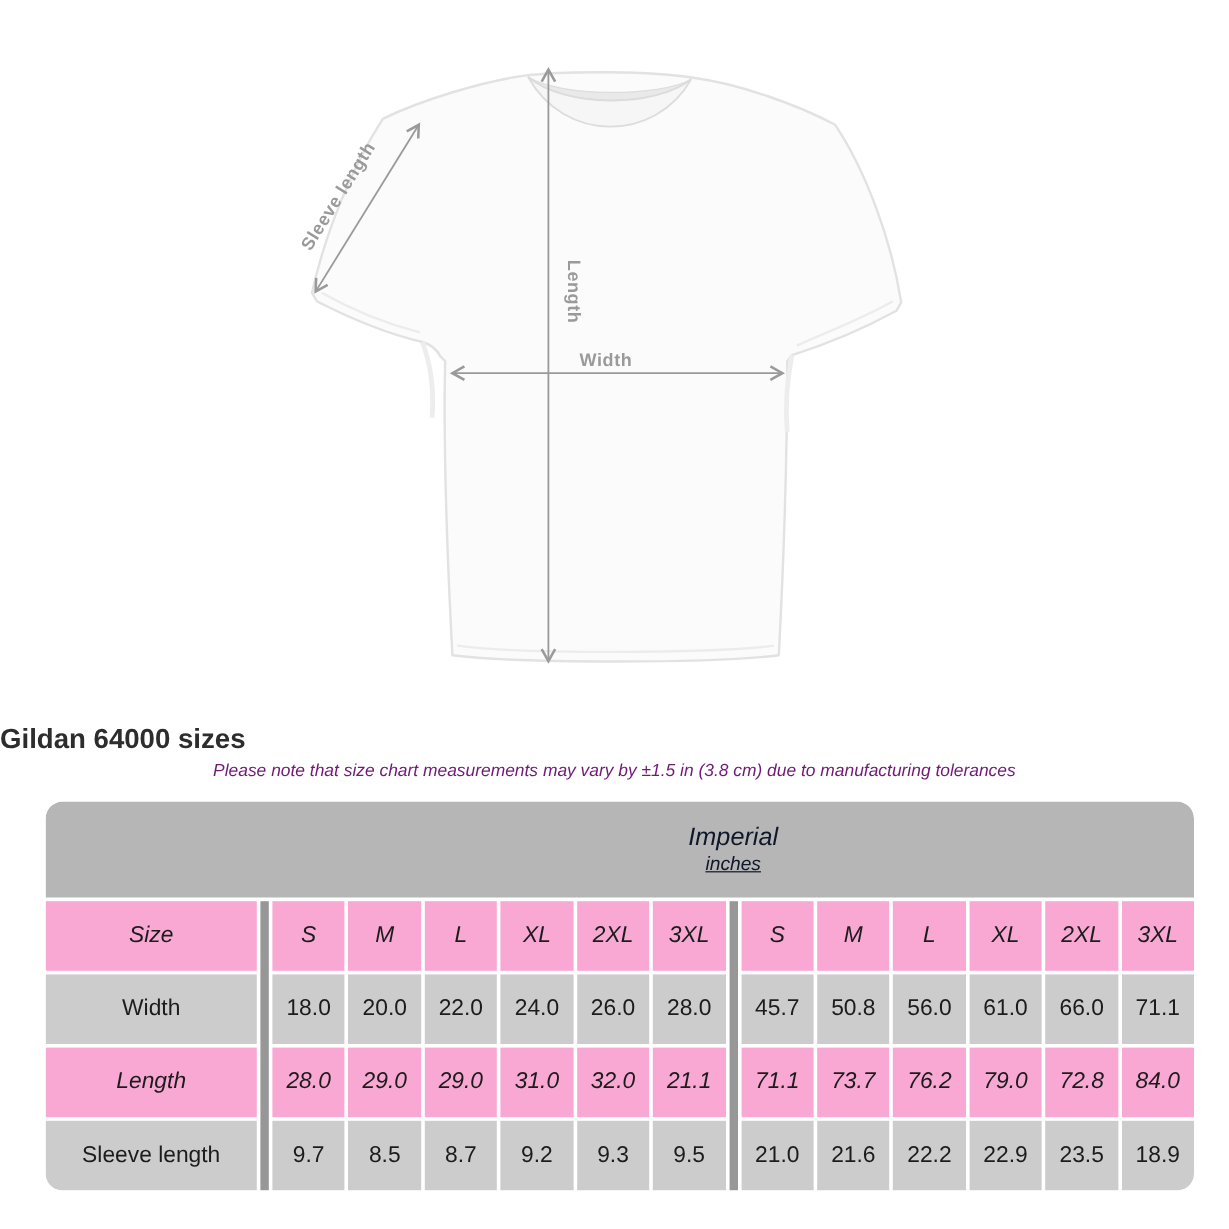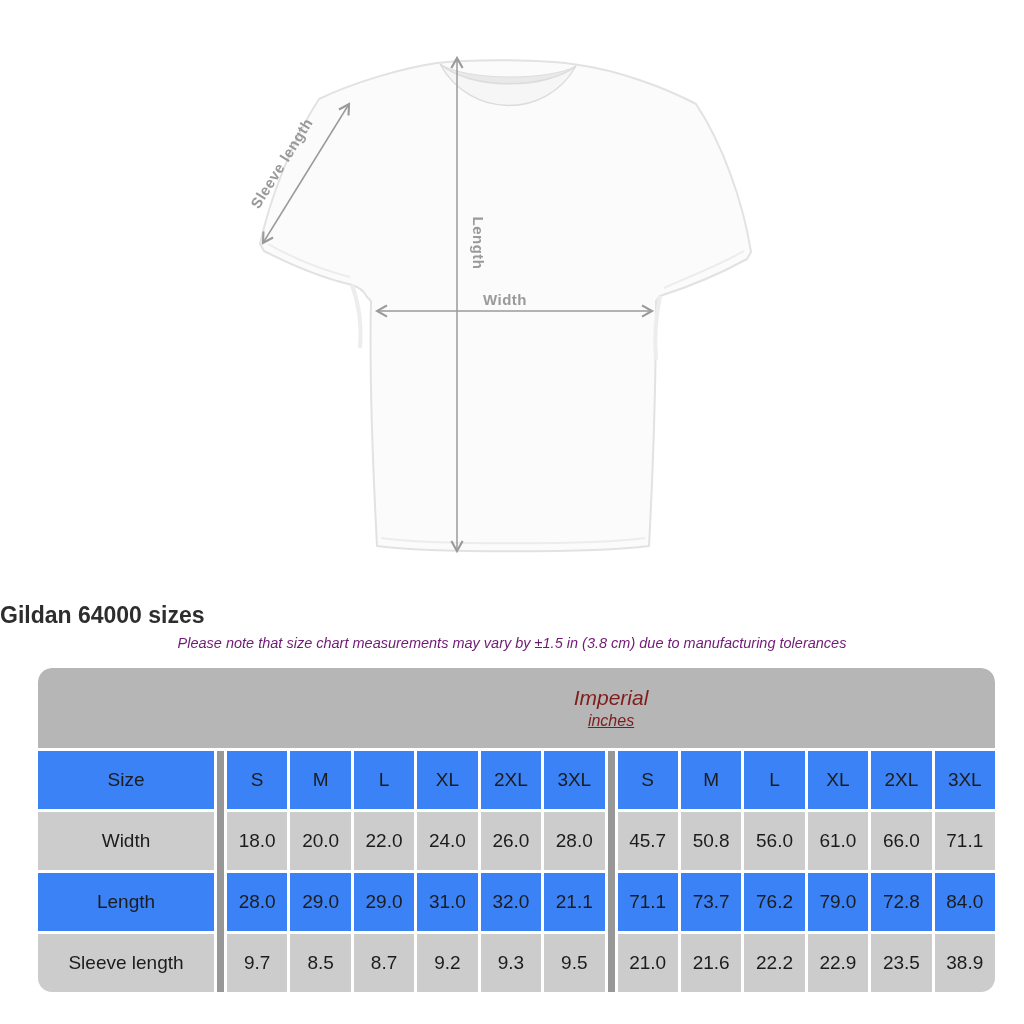--- a/index.html
+++ b/index.html
@@ -27,40 +27,40 @@
     position:absolute; top:668px; left:38px; width:957px;
     border-radius:14px; overflow:hidden; background:#ffffff;
   }
   .band {
     height:80px; background:#b6b6b6; display:flex;
     border-top-left-radius:14px; border-top-right-radius:14px;
   }
   .band-spacer { flex:0 0 189px; }
   .band-group {
     flex:1; display:flex; flex-direction:column;
-    align-items:center; justify-content:center; color:#7f1d1d;
+    align-items:center; justify-content:center; color:#0f172a;
   }
   .band-group .g-label { font-size:21px; font-style:italic; font-weight:500; line-height:26px; }
   .band-group .g-unit  { font-size:16px; font-style:italic; line-height:20px;text-decoration:underline; }
   .tbody {
     margin-top:3px;
     display:grid;
     grid-template-columns:176px 7px repeat(6,1fr) 7px repeat(6,1fr);
     grid-template-rows:repeat(4,58px);
     gap:3px;
     background:#ffffff;
   }
   .sep { background:#979797; }
   .sep-a { grid-column:2/3; grid-row:1/5; }
   .sep-b { grid-column:9/10; grid-row:1/5; }
   .cell {
     display:flex; align-items:center; justify-content:center;
     font-size:19px; color:#1c1c1c;
   }
-  .lt { background:#3b82f6; }
+  .lt { background:#f9a8d4;font-style:italic; }
   .dk { background:#cccccc; }
 </style>
 </head>
 <body>
 
 <div class="page">
 
   <svg class="shirt-svg" width="1024" height="580" viewBox="0 0 1024 580">
     <defs>
       <marker id="arr" viewBox="0 0 12 12" refX="10" refY="6" markerWidth="10" markerHeight="10" orient="auto-start-reverse">
@@ -171,16 +171,16 @@
       <div class="cell dk">8.5</div>
       <div class="cell dk">8.7</div>
       <div class="cell dk">9.2</div>
       <div class="cell dk">9.3</div>
       <div class="cell dk">9.5</div>
       <div class="cell dk">21.0</div>
       <div class="cell dk">21.6</div>
       <div class="cell dk">22.2</div>
       <div class="cell dk">22.9</div>
       <div class="cell dk">23.5</div>
-      <div class="cell dk">38.9</div>
+      <div class="cell dk">18.9</div>
     </div>
   </div>
 </div>
 
 </body></html>

